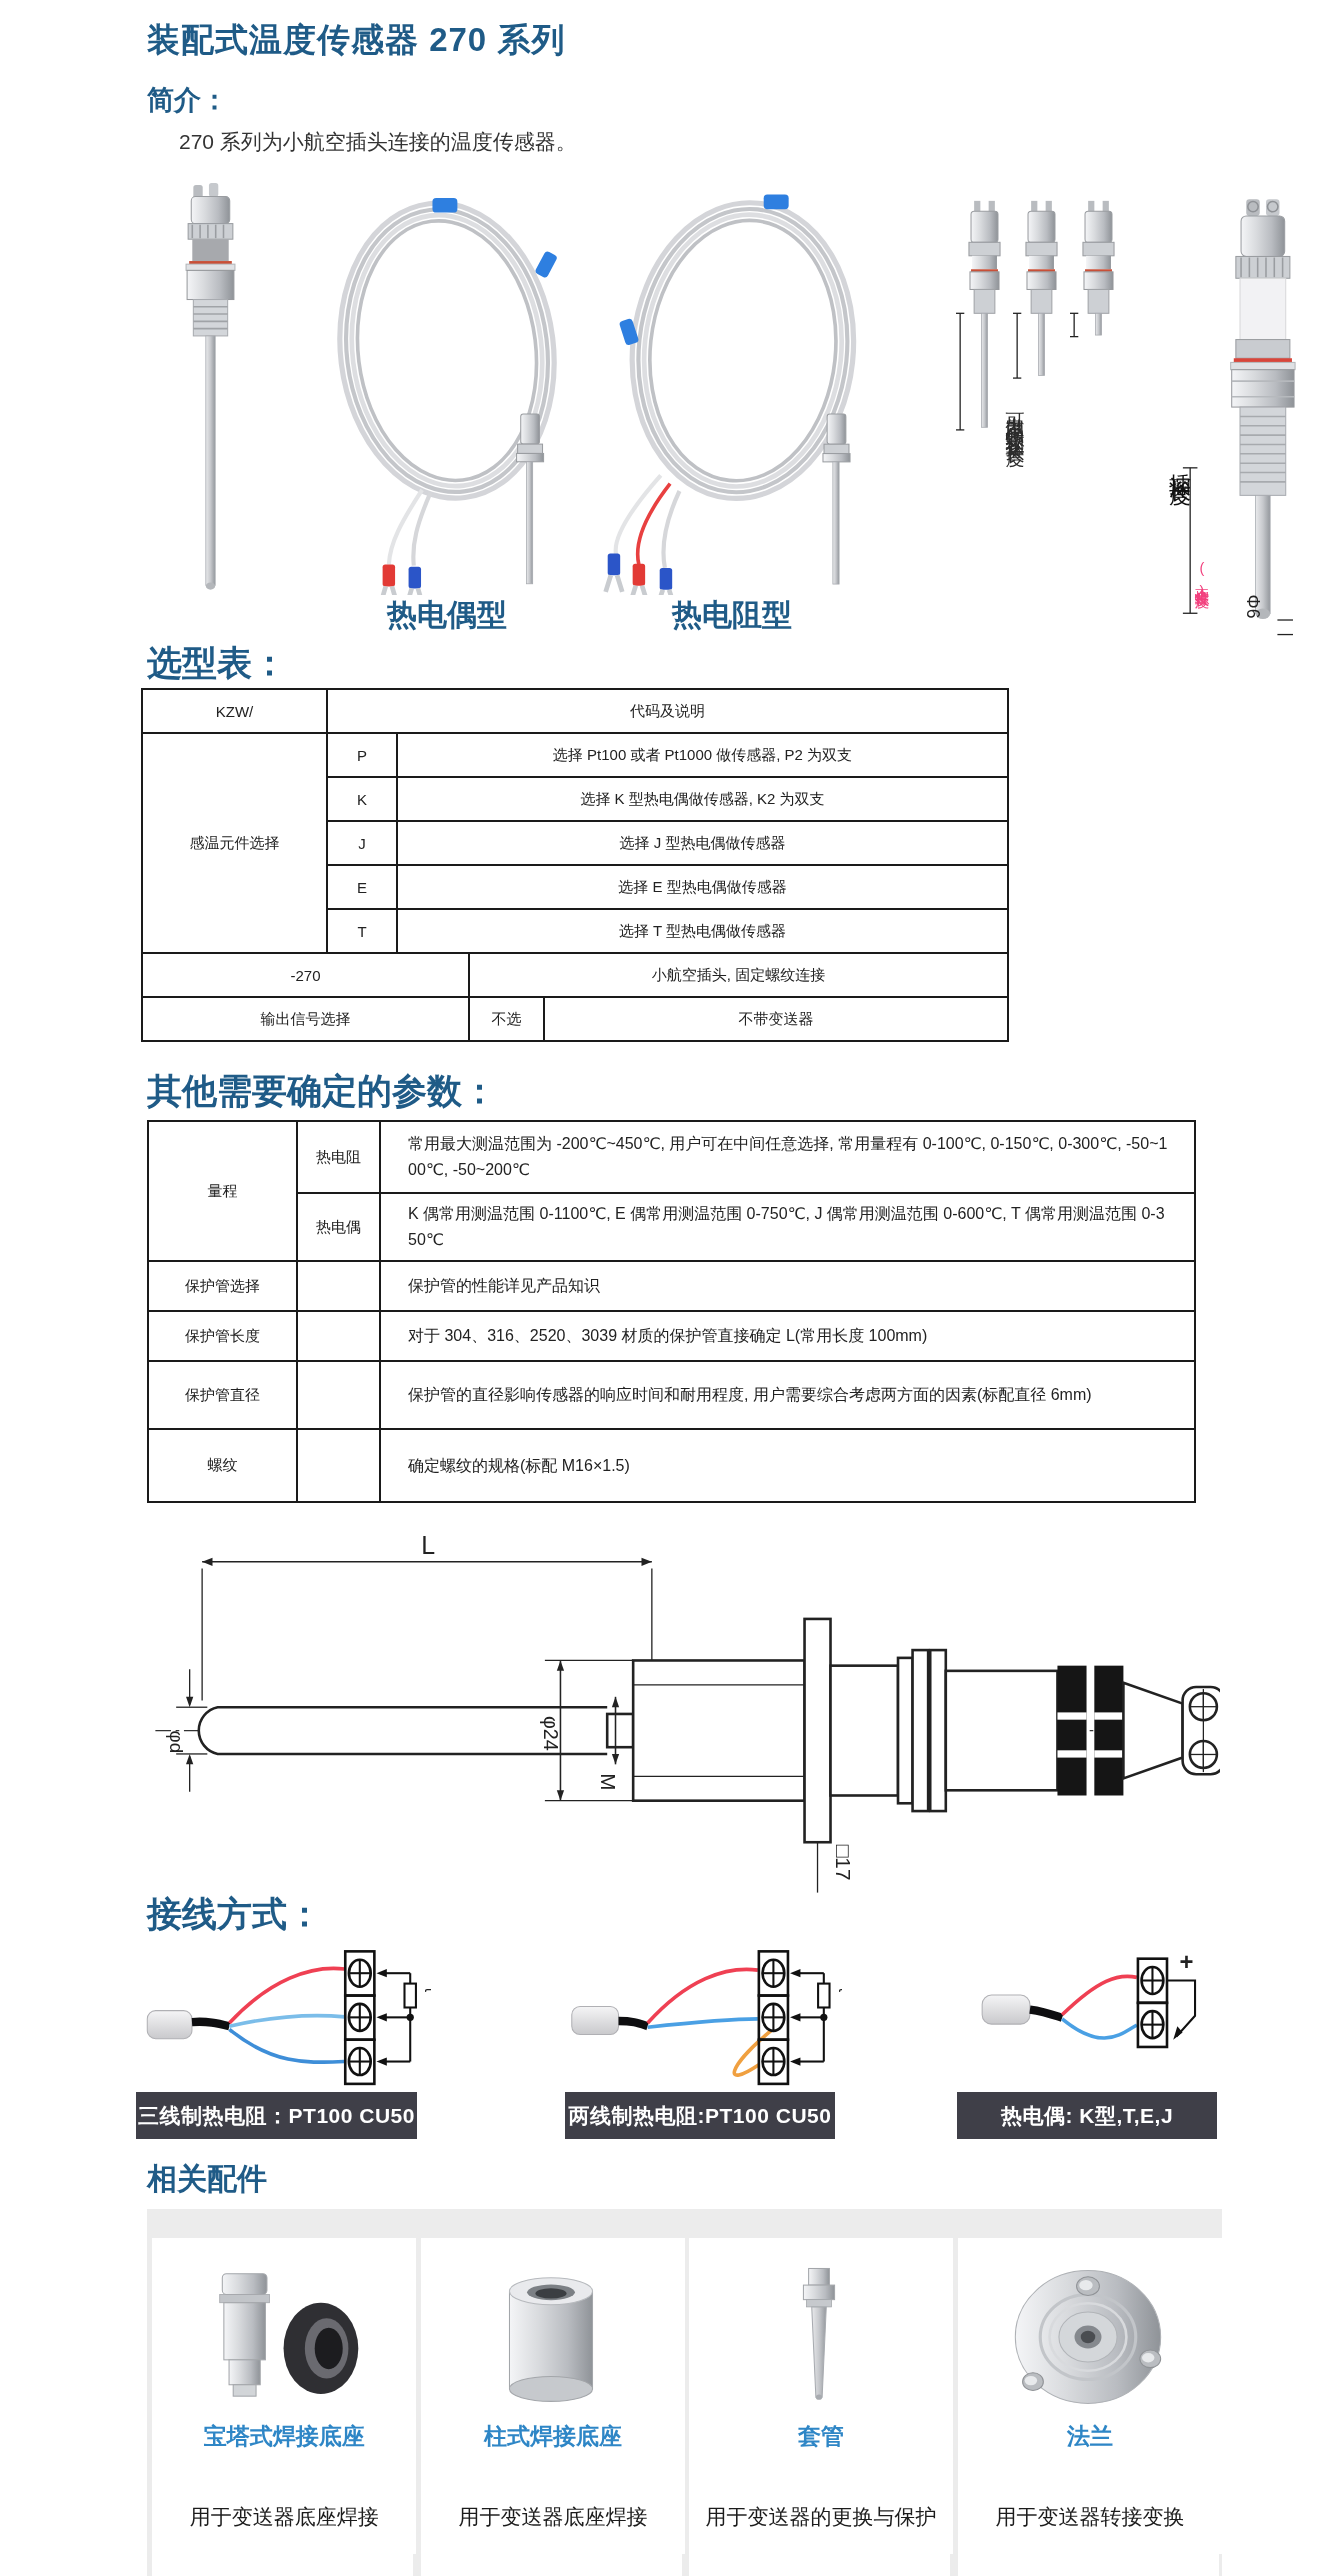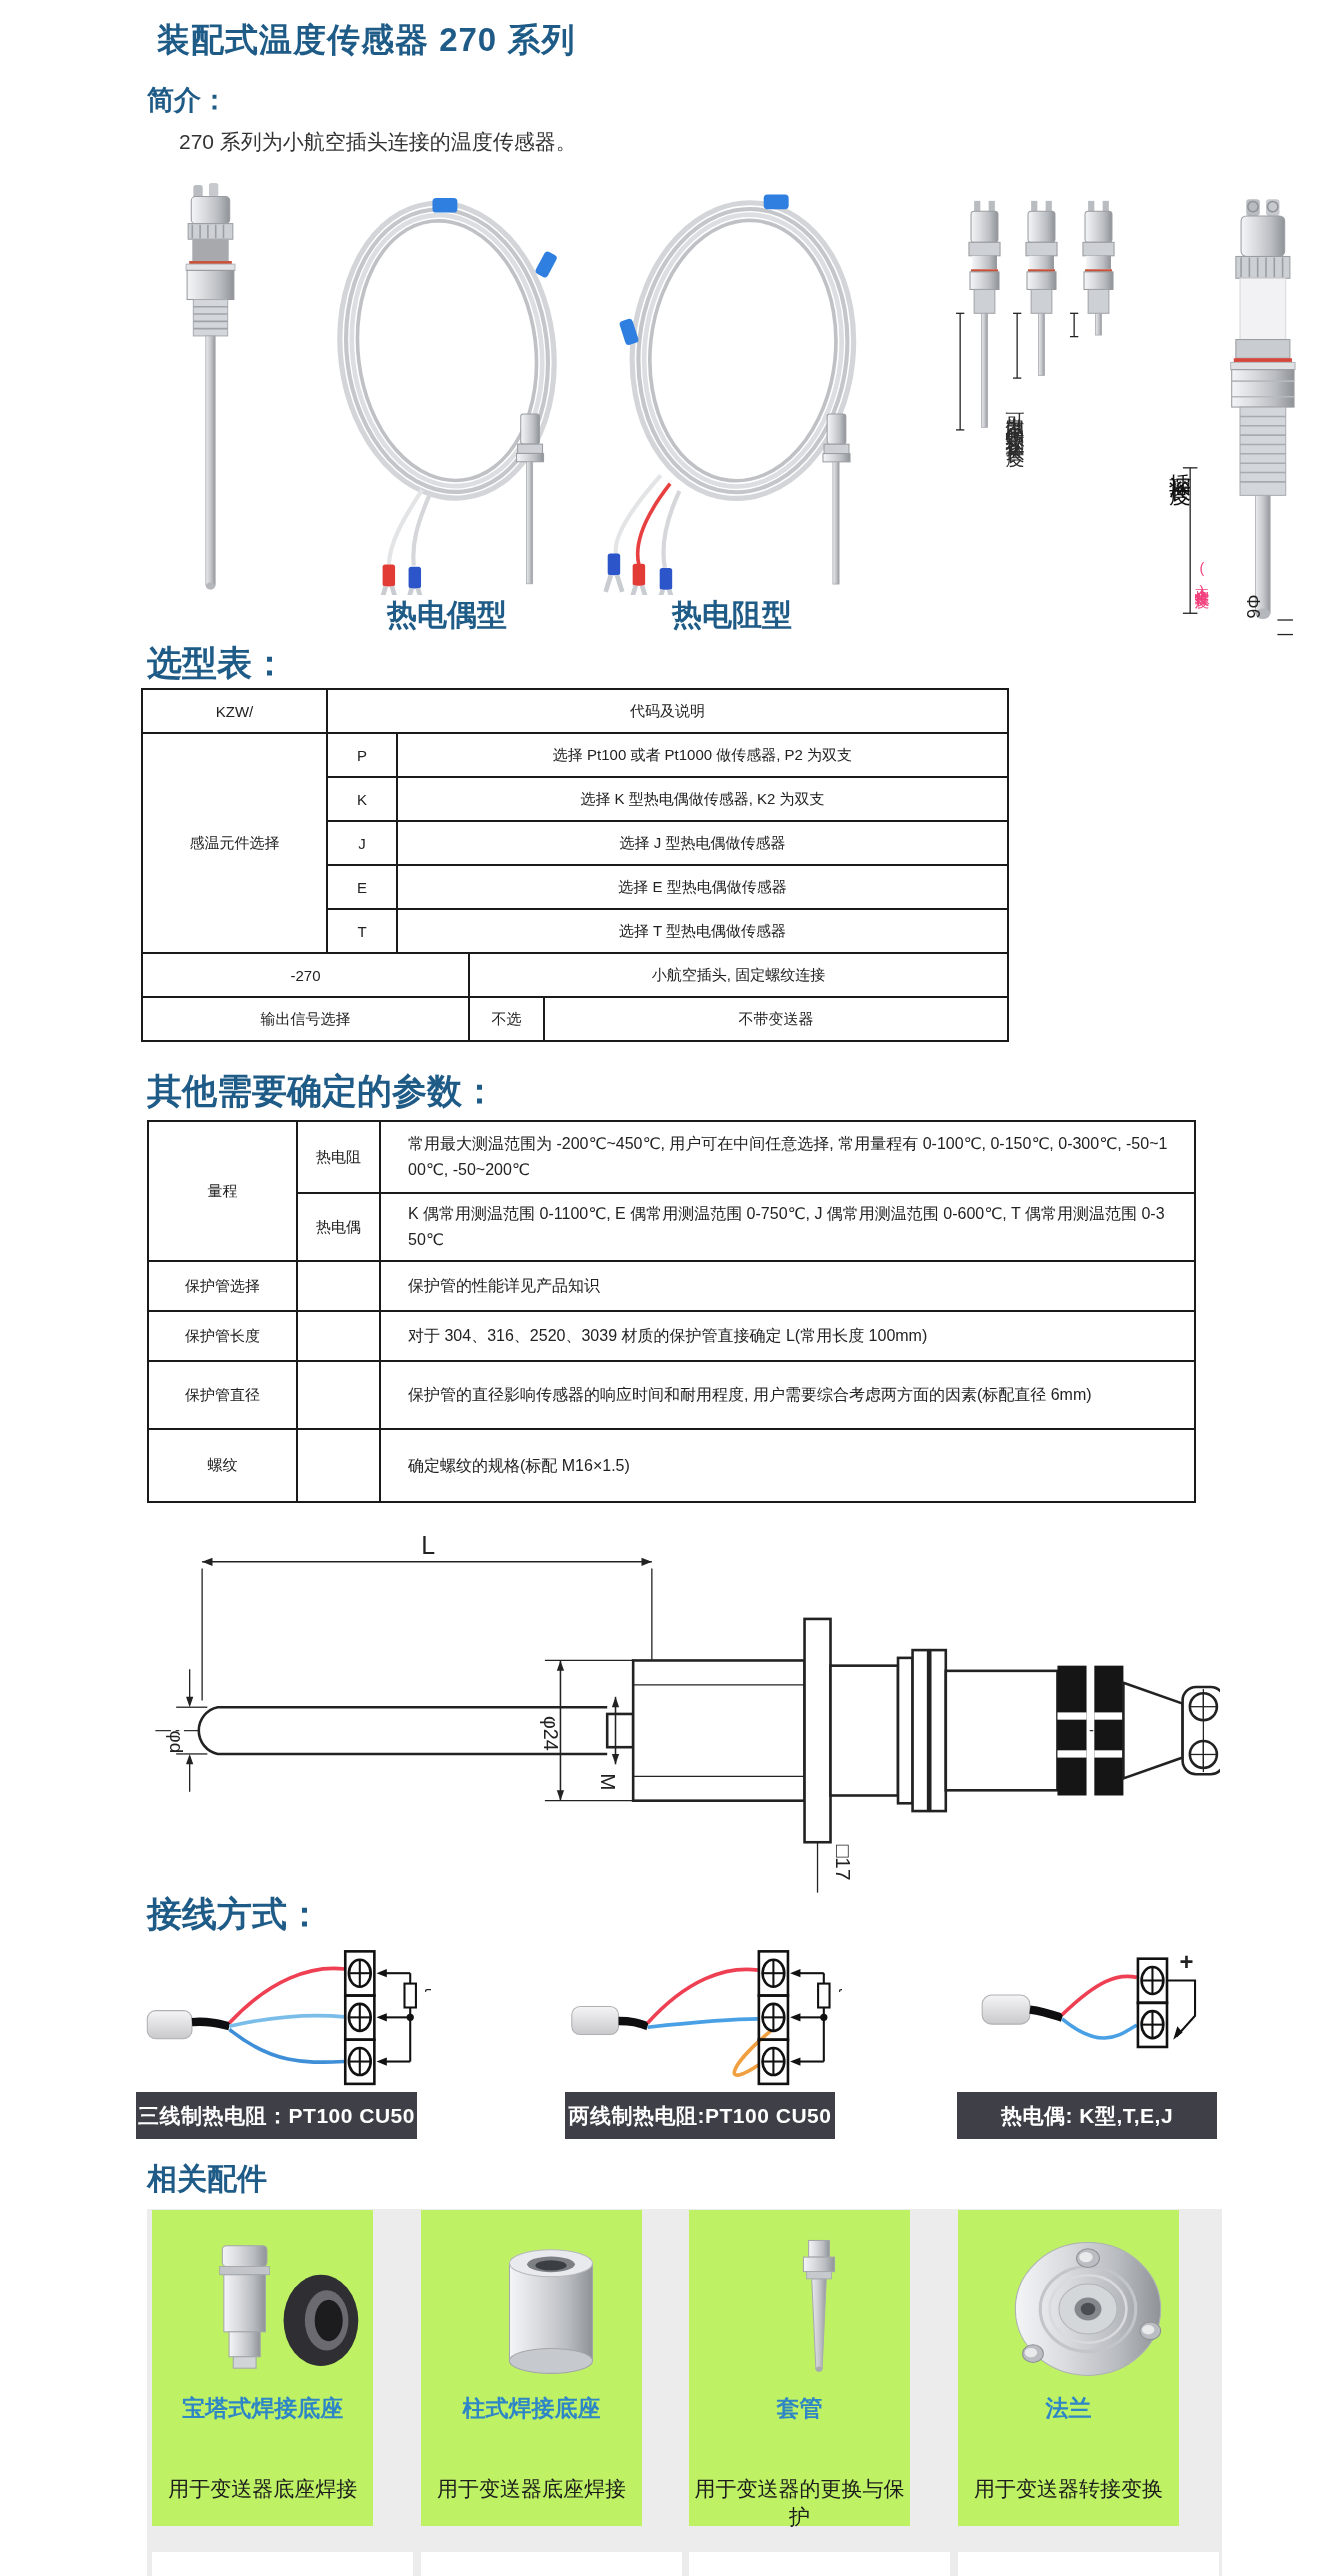--- a/index.html
+++ b/index.html
@@ -3,21 +3,21 @@
 <meta charset="utf-8">
 <style>
   html,body{margin:0;padding:0;}
   body{
     width:1325px;height:2576px;position:relative;background:#ffffff;
     font-family:"Liberation Sans","DejaVu Sans",sans-serif;color:#1c1c1c;
     overflow:hidden;
   }
   .abs{position:absolute;}
   .h-blue{color:#1f5b87;font-weight:bold;}
-  .title{left:157px;top:17.7px;font-size:33px;letter-spacing:1px;}
+  .title{left:147px;top:17.7px;font-size:33px;letter-spacing:1px;}
   .intro-h{left:147px;top:82px;font-size:27px;}
   .intro-t{left:179px;top:128px;font-size:21px;color:#333;}
   .sec-h{font-size:35px;}
   .photo-label{font-size:30px;}
   .vtext{writing-mode:vertical-rl;text-orientation:upright;letter-spacing:3.1px;}
   .note-v{left:1002px;top:398px;font-size:19px;color:#2b2b2b;height:249px;}
   .depth-v{left:1165px;top:456px;font-size:22px;color:#111;}
   .depthnote-v{left:1192px;top:560px;font-size:14.5px;color:#f2417e;letter-spacing:1px;}
   .phi6{left:1241px;top:596px;font-size:17.7px;color:#222;transform:rotate(90deg);}
 
@@ -26,21 +26,21 @@
     font-size:15px;color:#222;padding:0 4.2px;word-break:break-all;}
   table.t1{left:141px;top:688px;width:867px;}
   table.t1 tr{height:44px;}
   table.t2{left:147px;top:1120px;width:1047px;}
   table.t2 td.lft{text-align:left;padding:6.2px 21px 6.2px 27px;line-height:1.62;font-size:16px;}
 
   .bar{position:absolute;top:2092px;height:47px;background:#3f3f48;color:#fff;
     display:flex;align-items:center;justify-content:center;font-size:21px;font-weight:bold;letter-spacing:0.5px;}
 
   .gray-sec{left:147px;top:2209px;width:1075px;height:367px;background:#ececec;}
-  .card{position:absolute;top:1px;width:221px;height:316px;background:#bef264;}
+  .card{position:absolute;top:29px;width:264px;height:316px;background:#ffffff;}
   .card .img{position:absolute;left:21px;top:21px;}
   .card .cname{position:absolute;left:0;top:183px;width:100%;text-align:center;
     font-size:23px;font-weight:bold;color:#2e86c6;}
   .card .cdesc{position:absolute;left:0;top:222px;width:100%;text-align:center;
     font-size:21px;color:#1c1c1c;margin-top:43px;}
   .card2{position:absolute;top:343px;width:261px;height:24px;background:#fff;}
 
   svg text{font-family:"Liberation Sans","DejaVu Sans",sans-serif;fill:#222;}
   .dimline{stroke:#222;stroke-width:3;}
   .thin{stroke:#222;stroke-width:2.5;}

